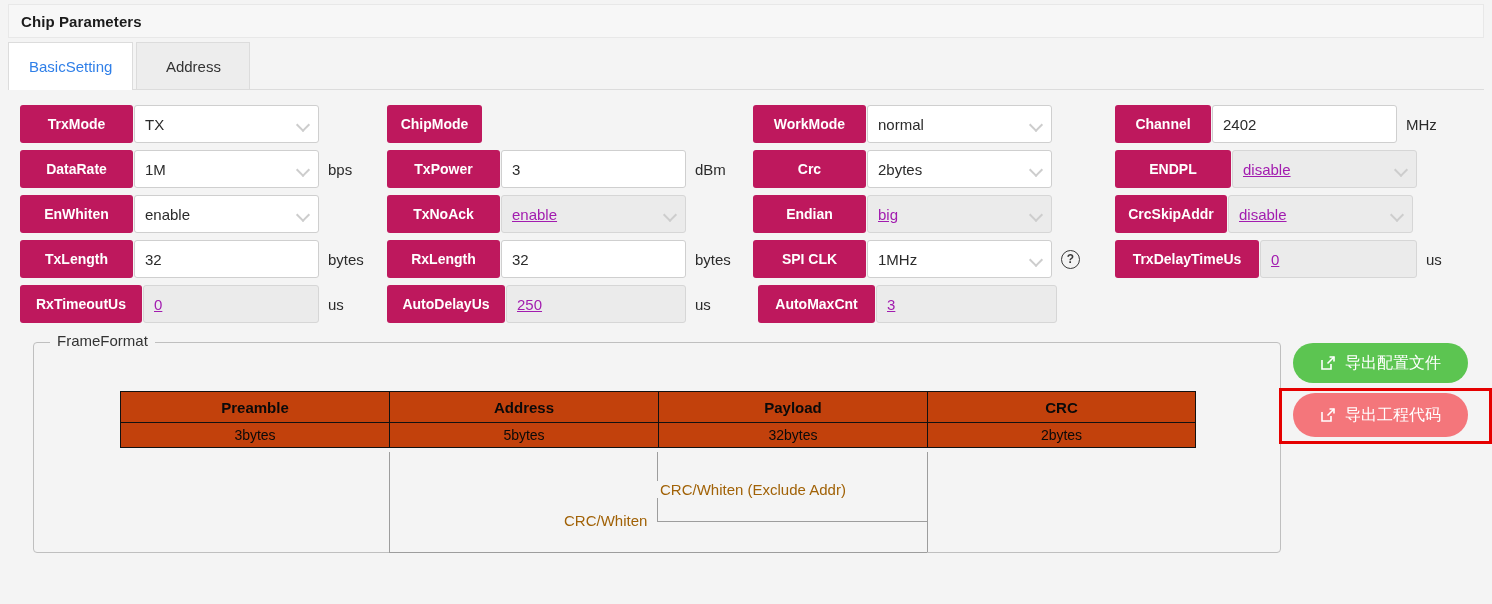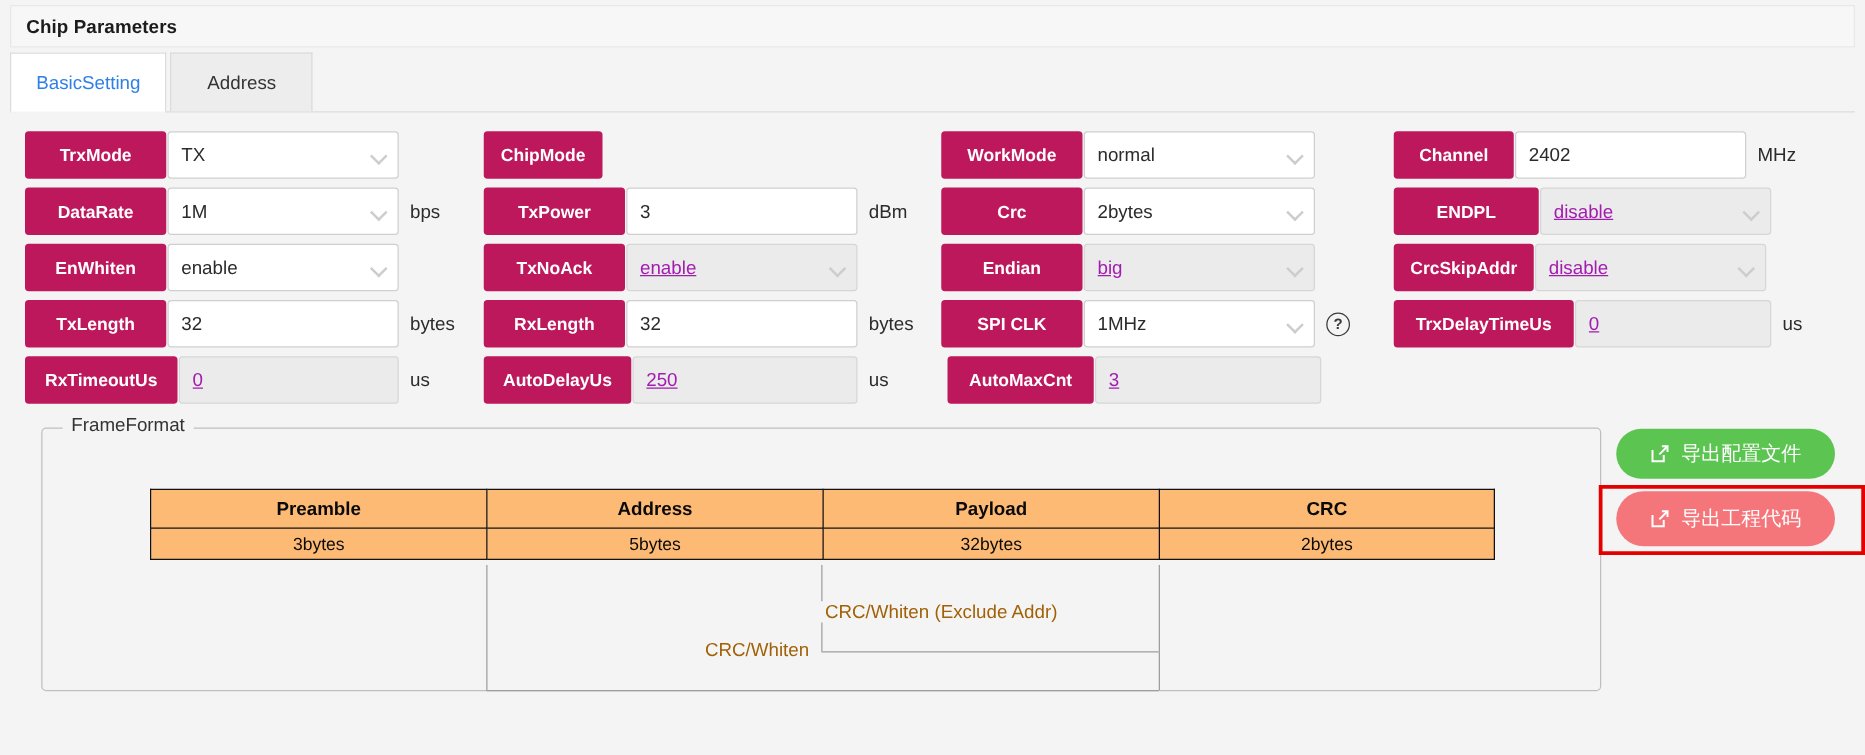--- a/index.html
+++ b/index.html
@@ -133,21 +133,21 @@
     font-size: 15px; color: #333333;
   }
   .ff-table {
     position: absolute; left: 86px; top: 48px;
     width: 1075px;
     border-collapse: collapse;
     table-layout: fixed;
   }
   .ff-table td {
     border: 1.5px solid #111111;
-    background: #fdba74;
+    background: #c2410c;
     text-align: center;
     color: #0a0a0a;
     height: 30px;
   }
   .ff-table tr.head td { font-weight: bold; font-size: 15px; height: 31px; }
   .ff-table tr.size td { font-weight: normal; font-size: 14px; height: 25px; }
 
   
   .bk { position: absolute; background: #9d9d9d; }
   .bk-v { width: 1px; }

